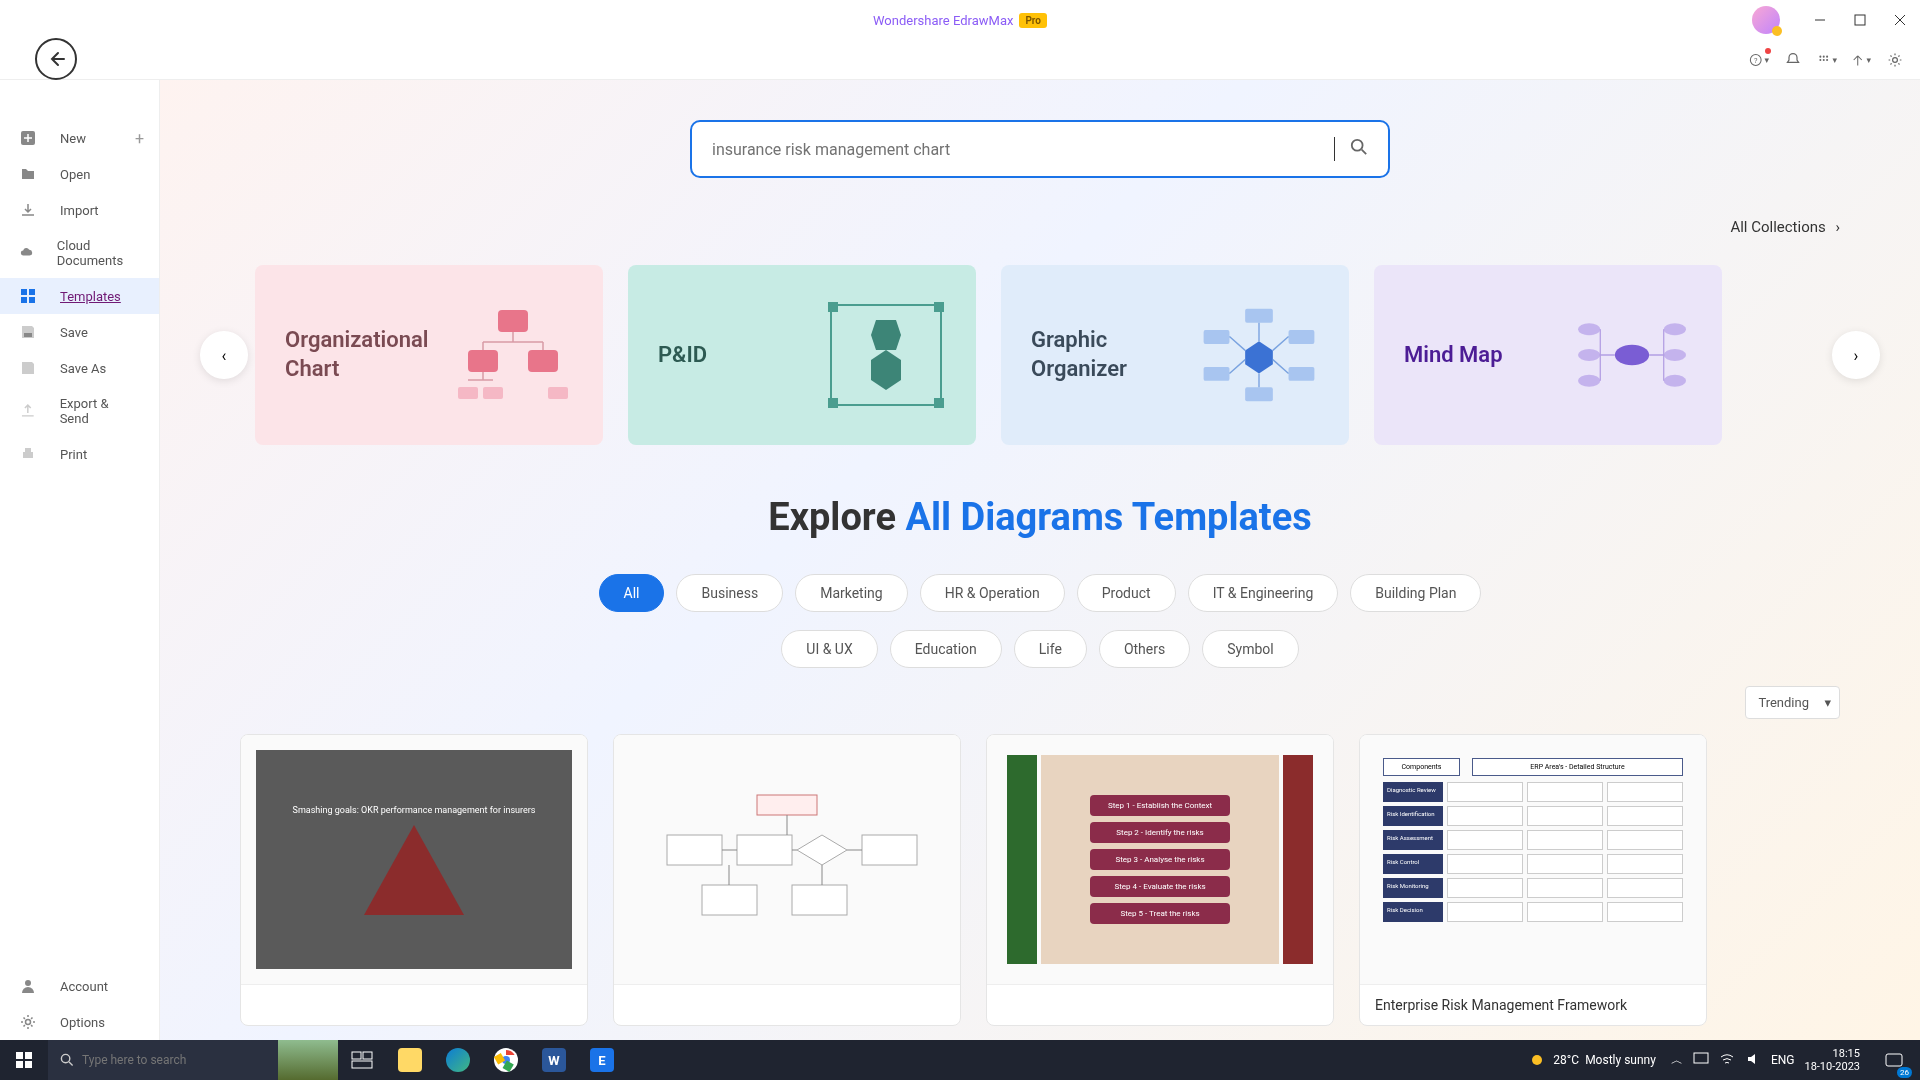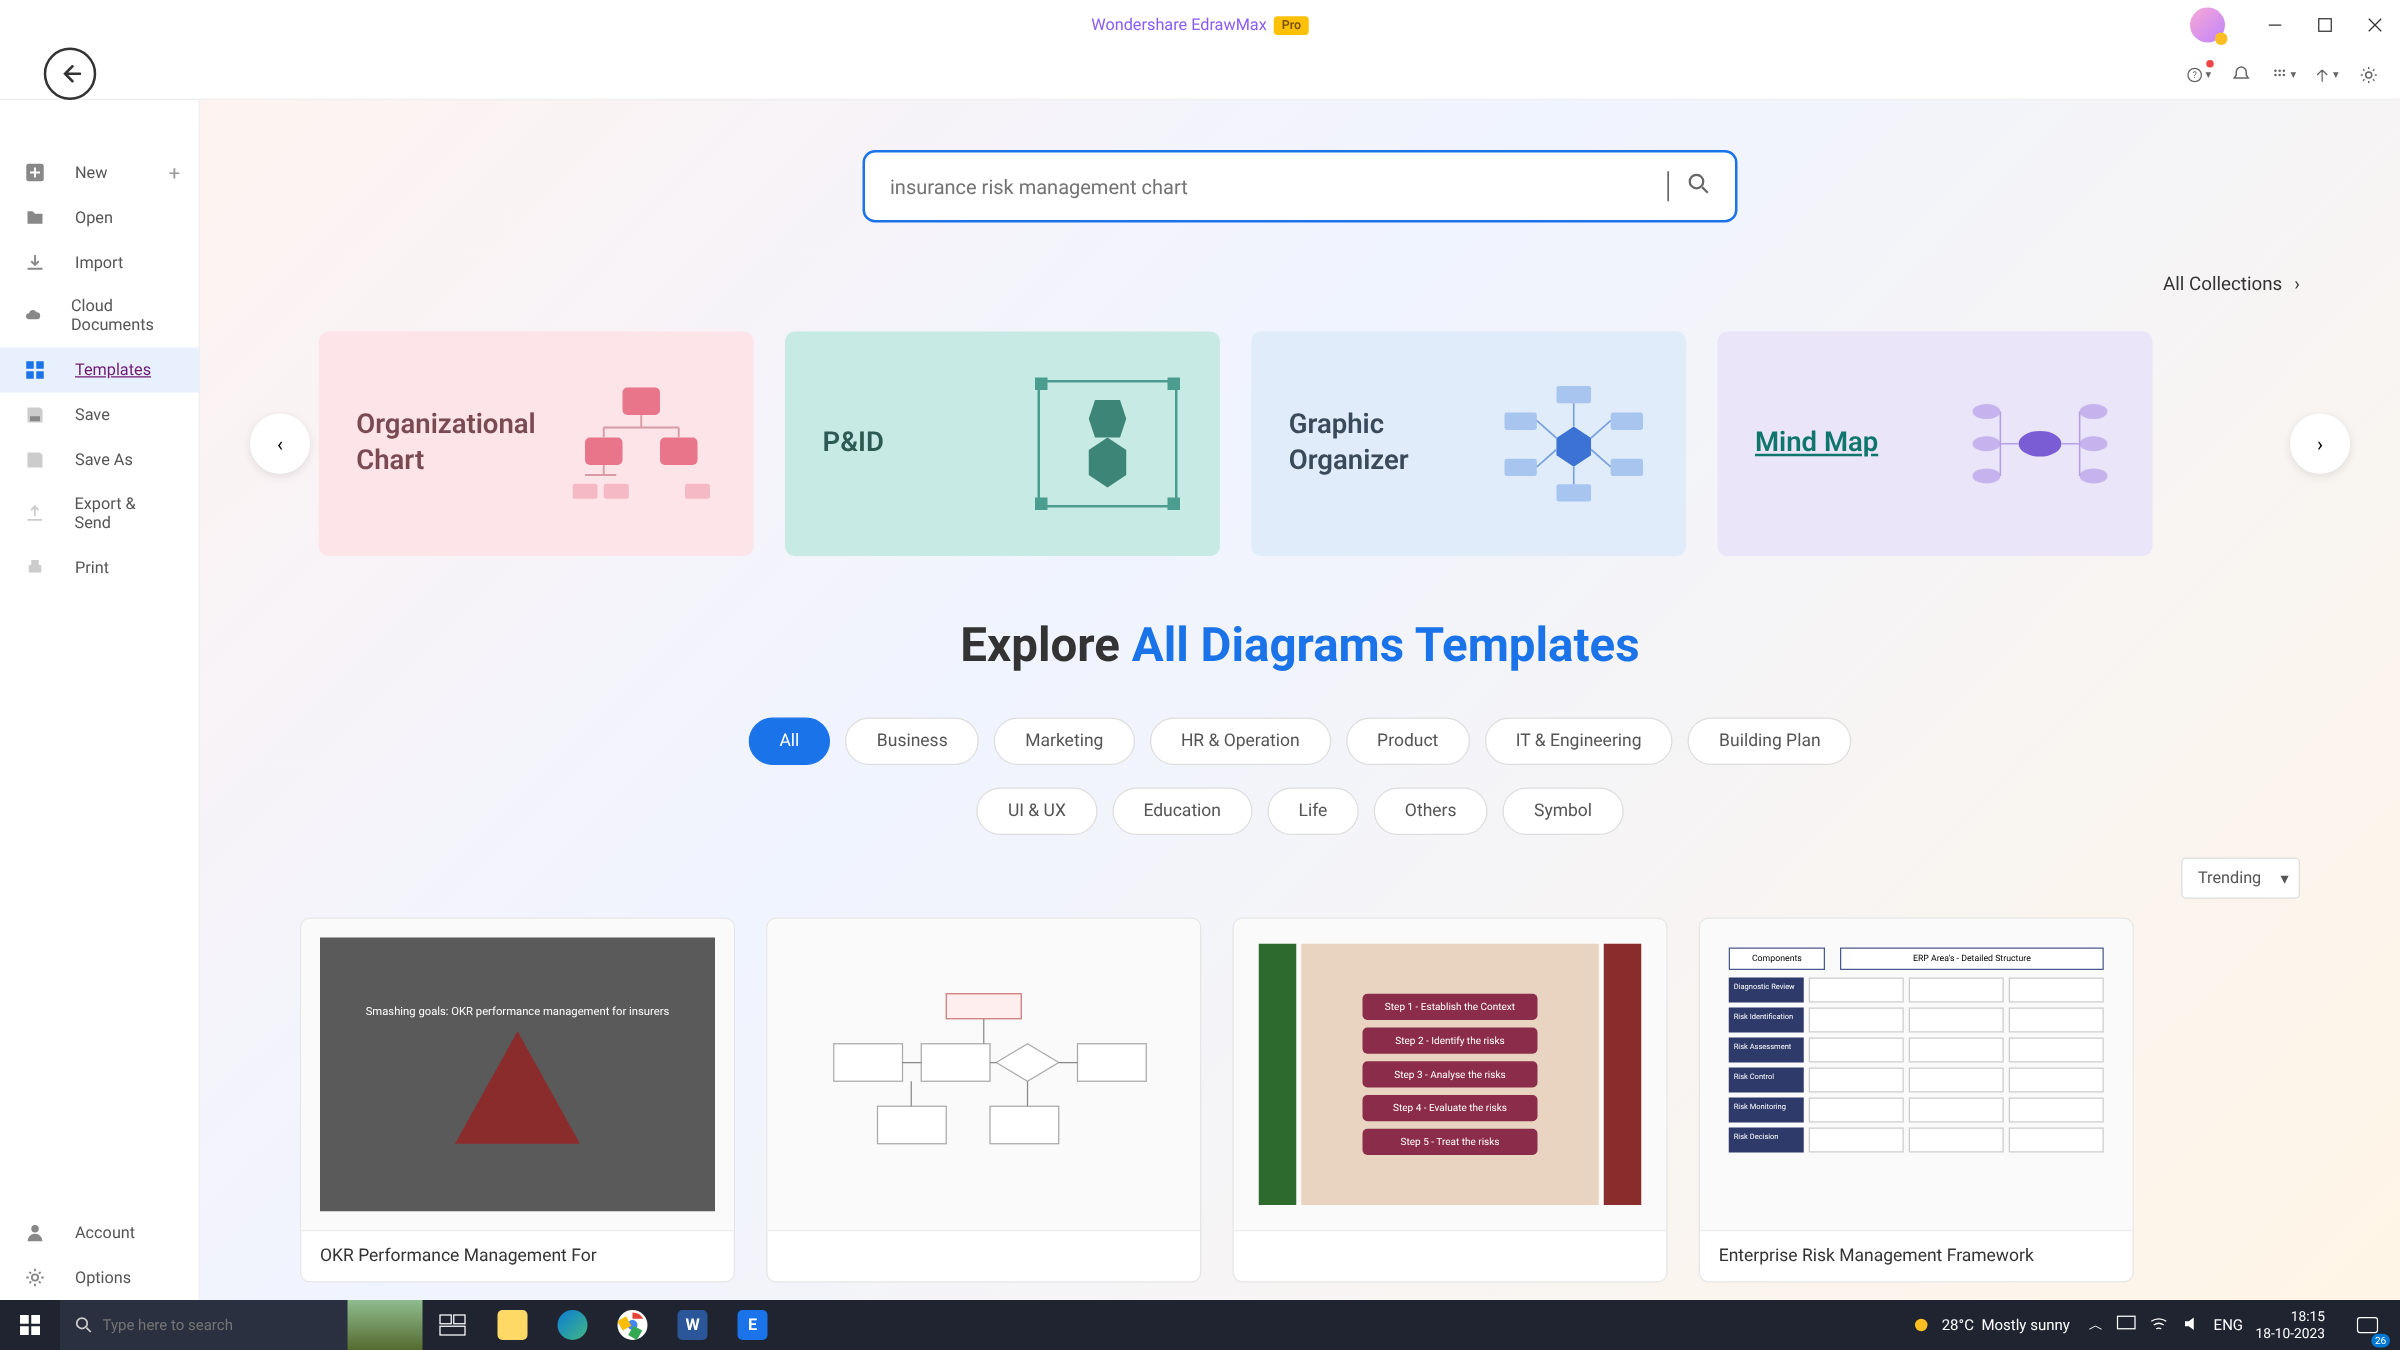--- a/index.html
+++ b/index.html
@@ -48,21 +48,21 @@
 .carousel-wrap { position: relative; display: flex; align-items: center; margin-bottom: 50px; }
 .car-arrow { width: 48px; height: 48px; border-radius: 50%; background: #fff; box-shadow: 0 2px 8px rgba(0,0,0,0.1); display: flex; align-items: center; justify-content: center; cursor: pointer; position: absolute; z-index: 5; }
 .car-arrow.left { left: -10px; }
 .car-arrow.right { right: -10px; }
 .cards { display: flex; gap: 25px; width: 100%; overflow: hidden; padding: 0 45px; }
 .cat-card { flex: 0 0 348px; height: 180px; border-radius: 8px; padding: 30px; display: flex; align-items: center; justify-content: space-between; cursor: pointer; }
 .cat-card .label { font-size: 22px; font-weight: 600; line-height: 1.3; }
 .cat-card.pink { background: #fce4e8; color: #7a4a52; }
 .cat-card.teal { background: #c7ebe4; color: #2d5a52; }
 .cat-card.blue { background: #e0ecfa; color: #3a4a5a; }
-.cat-card.purple { background: #ebe5f9; color: #0f766e; text-decoration: underline; }
+.cat-card.purple { background: #ebe5f9; color: #4c1d95; }
 .cat-illustration { width: 120px; height: 120px; display: flex; align-items: center; justify-content: center; }
 
 
 .explore-heading { text-align: center; font-size: 38px; font-weight: 700; margin-bottom: 35px; color: #333; }
 .explore-heading .highlight { color: #1a73e8; }
 
 
 .filters { display: flex; flex-wrap: wrap; justify-content: center; gap: 12px; margin-bottom: 18px; }
 .pill { padding: 10px 24px; border-radius: 999px; background: #fff; border: 1px solid #ddd; font-size: 14px; color: #555; cursor: pointer; }
 .pill.active { background: #1a73e8; color: #fff; border-color: #1a73e8; }
@@ -382,21 +382,20 @@
   </div>
 
   <div class="templates">
     <div class="tpl-card">
       <div class="tpl-thumb">
         <div class="thumb-okr">
           <div style="font-size:9px;margin-bottom:10px">Smashing goals: OKR performance management for insurers</div>
           <div class="pyr"></div>
         </div>
       </div>
-      <div class="tpl-title">OKR Performance Management For</div>
     </div>
     <div class="tpl-card">
       <div class="tpl-thumb">
         <svg width="280" height="150" viewBox="0 0 280 150">
           <rect x="110" y="10" width="60" height="20" stroke="#c77" fill="#fee"></rect>
             <rect x="20" y="50" width="55" height="30" stroke="#aaa" fill="#fff"></rect>
             <rect x="90" y="50" width="55" height="30" stroke="#aaa" fill="#fff"></rect>
             <polygon points="175,50 200,65 175,80 150,65" fill="#fff" stroke="#aaa"></polygon>
             <rect x="215" y="50" width="55" height="30" stroke="#aaa" fill="#fff"></rect>
             <rect x="55" y="100" width="55" height="30" stroke="#aaa" fill="#fff"></rect>

